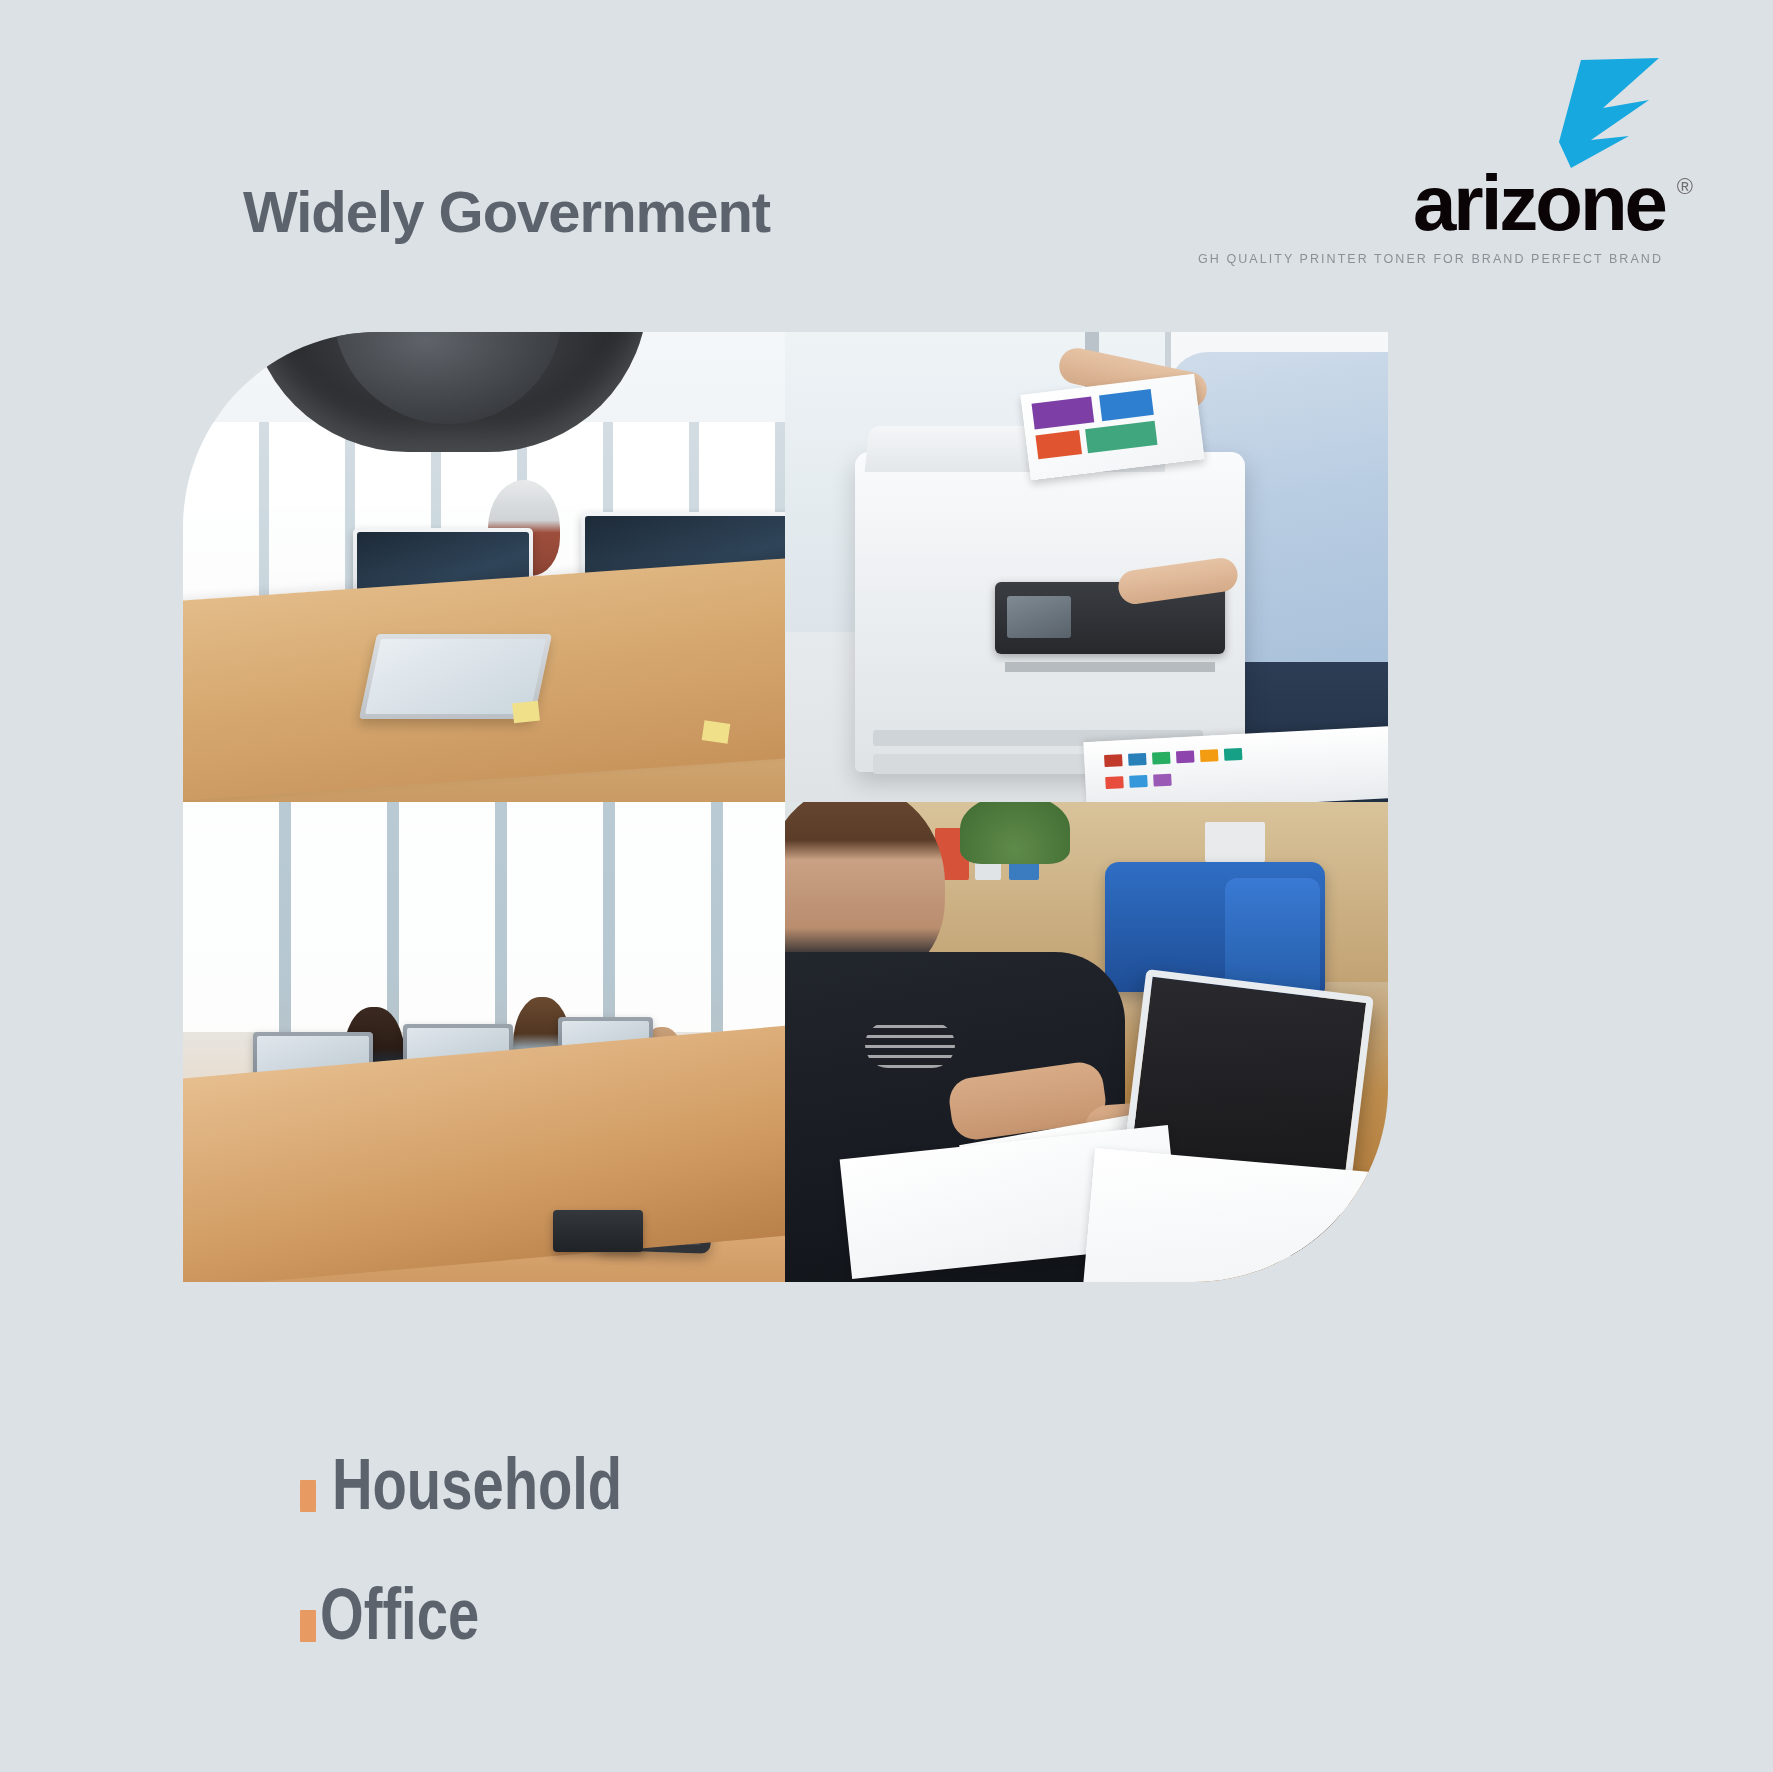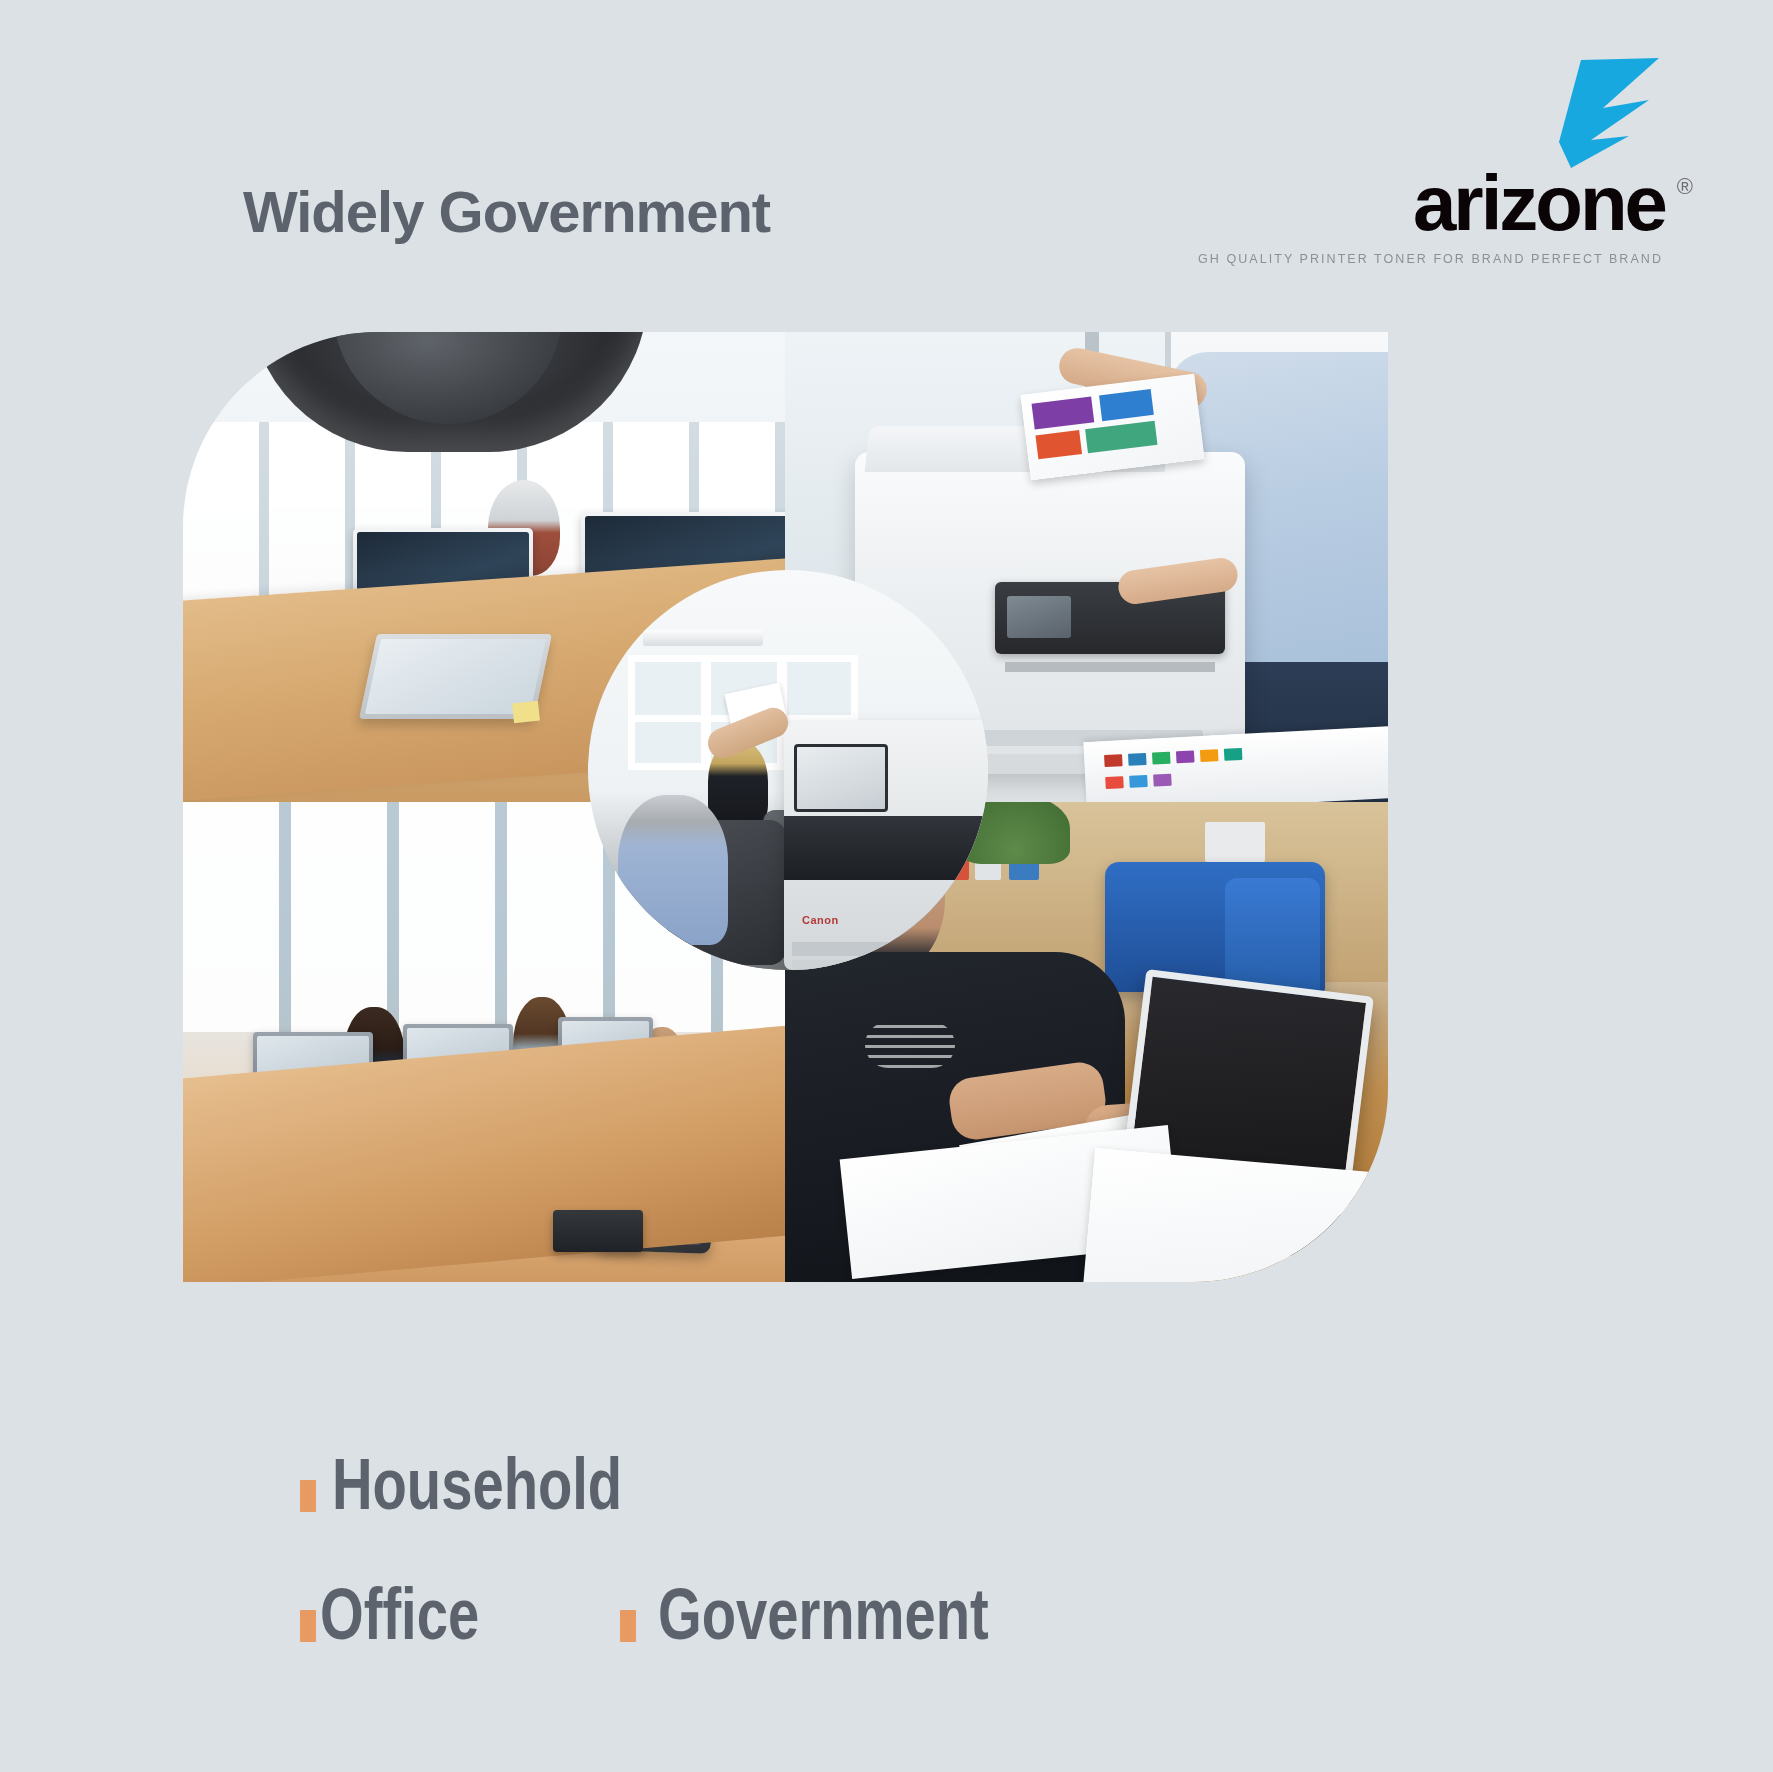--- a/index.html
+++ b/index.html
@@ -348,55 +348,31 @@
         <div class="student-logo"></div>
       </div>
     <div class="hand h1"></div>
     <div class="hand h2"></div>
     <div class="sheet sh3"></div>
     <div class="tablet"></div>
     <div class="sheet sh1"></div>
     <div class="sheet sh2"></div>
   </div>
 
-  <div class="circle-ov">
-    <div class="co-bg"></div>
-    <div class="co-lamp"></div>
-    <div class="co-win"></div>
-    <div class="co-floor"></div>
-    <div class="co-orange"></div>
-    <div class="co-person"></div>
-    <div class="co-stools"></div>
-    <div class="co-chair"></div>
-    <div class="co-man"></div>
-    <div class="co-copier">
-      <div class="cpanel"></div>
-      <div class="cdark"></div>
-      <div class="co-brand">Canon</div>
-      <div class="ctray"></div>
-      <div class="ctray2"></div>
-    </div>
-    <div class="co-paper"></div>
-    <div class="co-arm"></div>
-  </div>
 </div>
 
 <div class="labels">
 
   <div class="lrow r1">
     <div class="litem" style="width:440px;gap:12px;">
       <span class="bullet"></span>
       <span class="ltext">Household</span>
     </div>
   </div>
 
   <div class="lrow r2" style="margin-top:58px;">
     <div class="litem" style="width:320px;">
       <span class="bullet"></span>
       <span class="ltext">Office</span>
     </div>
-    <div class="litem">
-      <span class="bullet"></span>
-      <span class="ltext" style="margin-left:22px;">Government</span>
-    </div>
   </div>
 
 </div>
 
 </body></html>

